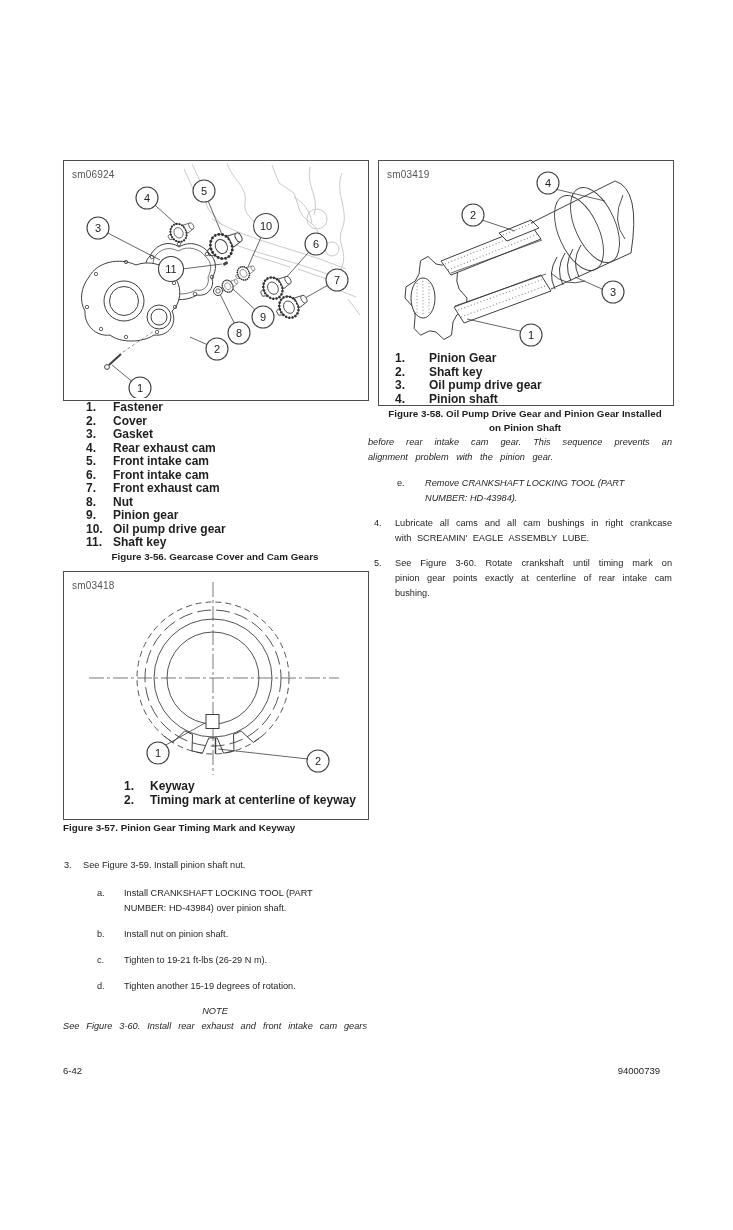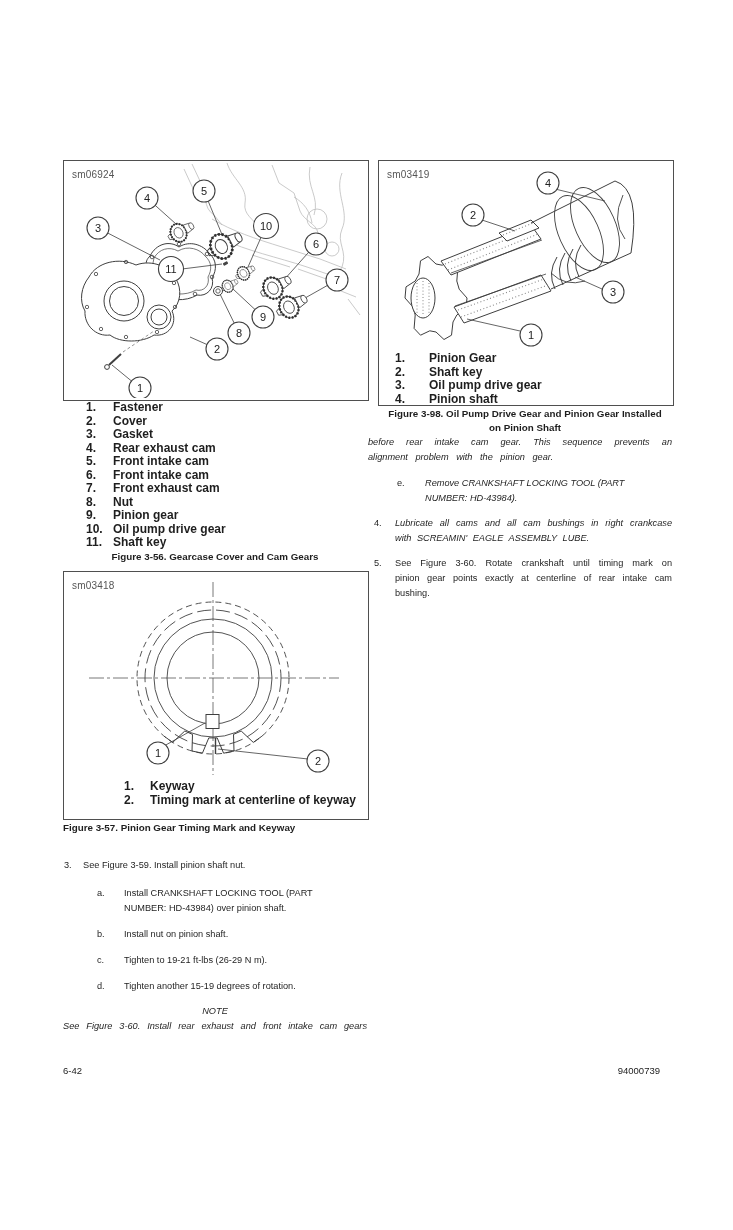--- a/index.html
+++ b/index.html
@@ -320,31 +320,31 @@
     <div class="fig-id">sm03419</div>
     <div class="legend" style="left:16px; top:191px;">
       <div class="lrow"><span class="lnum" style="width:34px;">1.</span><span>Pinion Gear</span></div>
       <div class="lrow"><span class="lnum" style="width:34px;">2.</span><span>Shaft key</span></div>
       <div class="lrow"><span class="lnum" style="width:34px;">3.</span><span>Oil pump drive gear</span></div>
       <div class="lrow"><span class="lnum" style="width:34px;">4.</span><span>Pinion shaft</span></div>
     </div>
   </div>
 
   <div class="caption center" style="left:378px; top:407px; width:294px;">
-    <div>Figure 3-98. Oil Pump Drive Gear and Pinion Gear Installed</div>
+    <div>Figure 3-58. Oil Pump Drive Gear and Pinion Gear Installed</div>
     <div>on Pinion Shaft</div>
   </div>
 
   <div class="abs body-txt italic just ws5" style="left:368px; top:435px; width:304px;">before rear intake cam gear. This sequence prevents an alignment problem with the pinion gear.</div>
 
   <div class="abs body-txt" style="left:397px; top:476px;">e.</div>
   <div class="abs body-txt" style="left:425px; top:476px; width:206px;font-style:italic;">Remove CRANKSHAFT LOCKING TOOL (PART NUMBER: HD-43984).</div>
 
   <div class="abs body-txt" style="left:374px; top:516px;">4.</div>
-  <div class="abs body-txt just ws3" style="left:395px; top:516px; width:277px;font-style:italic;">Lubricate all cams and all cam bushings in right crankcase with SCREAMIN' EAGLE ASSEMBLY LUBE.</div>
+  <div class="abs body-txt just ws3" style="left:395px; top:516px; width:277px;">Lubricate all cams and all cam bushings in right crankcase with SCREAMIN' EAGLE ASSEMBLY LUBE.</div>
 
   <div class="abs body-txt" style="left:374px; top:556px;">5.</div>
   <div class="abs body-txt just ws4" style="left:395px; top:556px; width:277px;">See Figure 3-60. Rotate crankshaft until timing mark on pinion gear points exactly at centerline of rear intake cam bushing.</div>
 
   <div class="footer" style="left:63px; top:1065px;">6-42</div>
   <div class="footer" style="left:488px; top:1065px; width:172px; text-align:right;">94000739</div>
 
 </div>
 
 </body></html>

